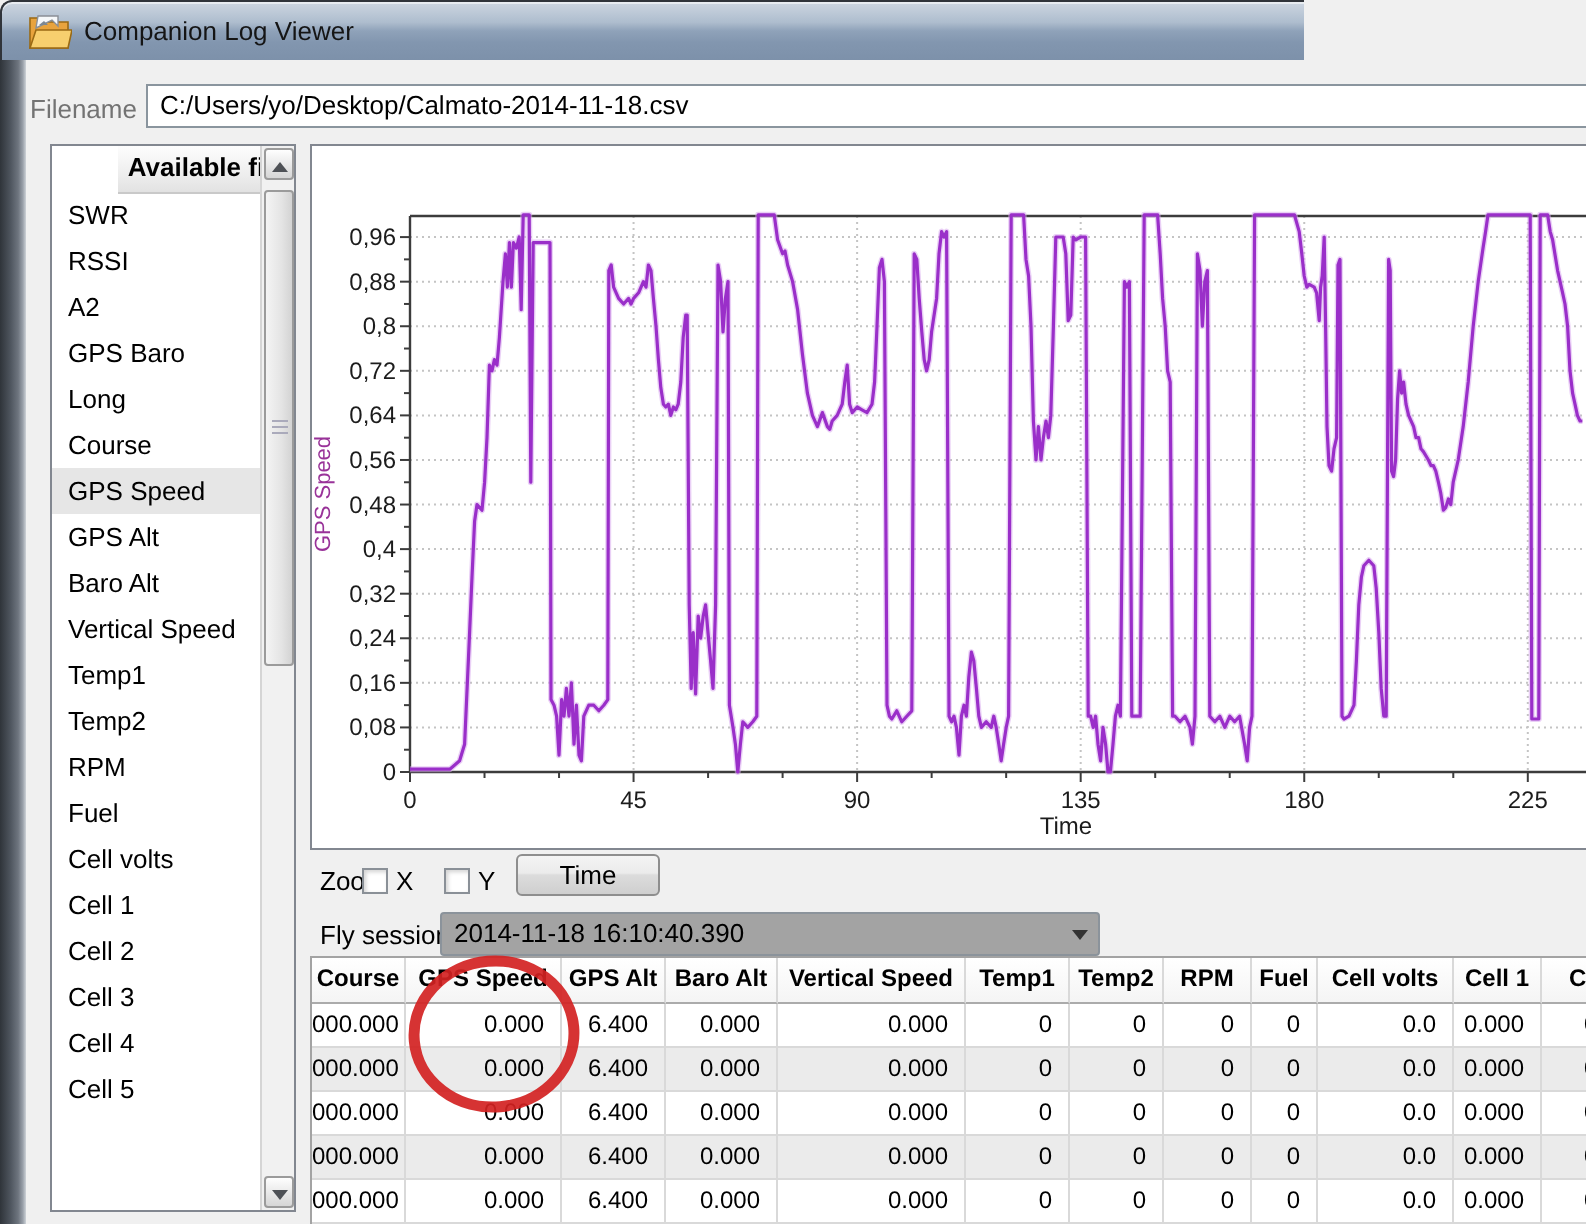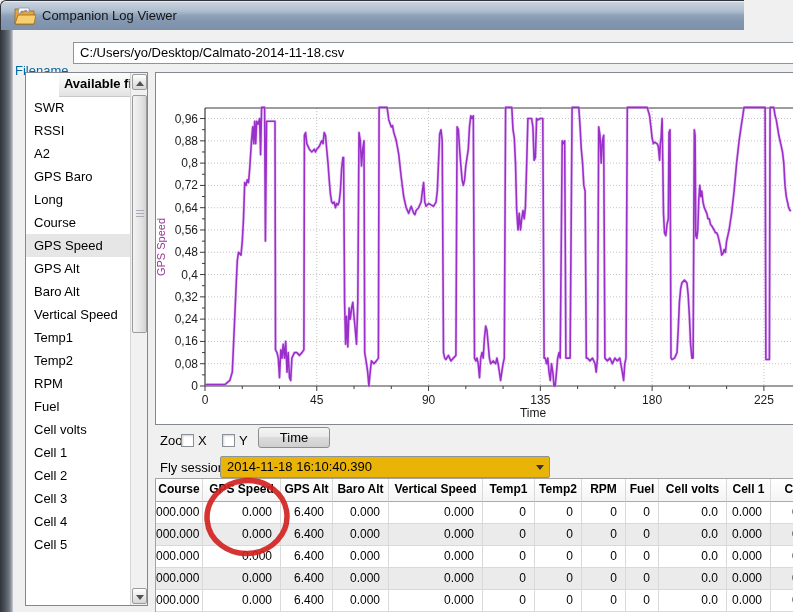--- a/index.html
+++ b/index.html
@@ -1,28 +1,28 @@
 <!DOCTYPE html>
 <html><head>
 <meta charset="utf-8">
 <style>
   html,body{margin:0;padding:0;}
   .screen{position:relative;width:793px;height:612px;overflow:hidden;
     font-family:"Liberation Sans",sans-serif;background:#f0f0f0;}
   
-  .titlebar{position:absolute;left:0;top:0;width:744px;height:30px;
+  .titlebar{position:absolute;left:0;top:0;width:652px;height:30px;
     background:linear-gradient(#cdd6e1 0%,#aebdce 35%,#8fa2b9 50%,#8296af 70%,#7d91aa 100%);
     border-top:1px solid #30343a;border-left:1px solid #30343a;border-top-left-radius:6px;
     box-shadow:inset 0 1px 0 rgba(255,255,255,.55);box-sizing:border-box;}
   .title-text{position:absolute;left:41px;top:7px;font-size:13px;color:#151515;}
   .title-icon{position:absolute;left:13px;top:5px;width:22px;height:20px;}
   .left-frame{position:absolute;left:0;top:30px;width:13px;height:582px;
     background:linear-gradient(to right,#2f343a,#4e555e 40%,#6e757f 70%,#9aa1aa 88%,#ced3d8 100%);}
   
-  .filename-label{position:absolute;left:15px;top:47px;font-size:13px;color:#0369a1;margin-top:16px;}
+  .filename-label{position:absolute;left:15px;top:47px;font-size:13px;color:#737373;}
   .filename-box{position:absolute;left:73px;top:42px;width:724px;height:22px;background:#fff;
     border:1px solid #8a959e;box-sizing:border-box;font-size:13px;line-height:20px;padding-left:6px;color:#000;}
   
   .listbox{position:absolute;left:25px;top:72px;width:123px;height:534px;background:#fff;
     border:1px solid #828790;box-sizing:border-box;overflow:hidden;}
   .list-header{position:absolute;left:0;top:0;width:104px;height:23px;
     background:linear-gradient(#fdfdfd,#eeeeee 60%,#e2e2e2);border-bottom:1px solid #c9c9c9;
     font-size:13px;font-weight:bold;text-align:center;line-height:22px;color:#000;margin-left:33px;}
   .list-items{position:absolute;left:0;top:23px;width:104px;bottom:0;overflow:hidden;}
   .list-item{height:23px;line-height:23px;padding-left:8px;font-size:13px;color:#000;}
@@ -48,21 +48,21 @@
   .checkbox{position:absolute;width:13px;height:13px;background:#fff;border:1px solid #8a9097;
     box-shadow:inset 1px 1px 2px rgba(0,0,0,.18);box-sizing:border-box;}
   .cb-x{left:181px;top:434px;} .cb-y{left:222px;top:434px;}
   .cbx-label{position:absolute;font-size:13px;color:#000;}
   .lbl-x{left:198px;top:433px;} .lbl-y{left:239px;top:433px;}
   .reset-btn{position:absolute;left:258px;top:427px;width:72px;height:21px;
     background:linear-gradient(#f4f4f4,#ebebeb 45%,#dcdcdc 50%,#cfcfcf);
     border:1px solid #8e8e8e;border-radius:3px;box-sizing:border-box;
     font-size:13px;text-align:center;line-height:19px;color:#000;}
   .fly-label{position:absolute;left:160px;top:460px;font-size:13px;color:#000;}
-  .combo{position:absolute;left:220px;top:456px;width:330px;height:22px;background:#eab308;
+  .combo{position:absolute;left:220px;top:456px;width:330px;height:22px;background:#a3a3a3;
     border:1px solid #8b939b;border-radius:2px;box-sizing:border-box;}
   .combo-text{position:absolute;left:6px;top:2px;font-size:13px;color:#000;}
   .combo-arrow-area{position:absolute;right:0;top:0;width:18px;height:20px;}
   .combo-arrow{position:absolute;right:5px;top:8px;width:0;height:0;
     border-left:4px solid transparent;border-right:4px solid transparent;border-top:5px solid #333;}
   
   .grid{position:absolute;left:155px;top:478px;width:638px;height:134px;overflow:hidden;
     background:#fff;border-top:1px solid #a3a3a3;border-left:1px solid #a3a3a3;box-sizing:border-box;}
   .grid-row{display:flex;height:22px;}
   .grid-row.header{height:23px;background:linear-gradient(#ffffff,#f4f4f4);}

